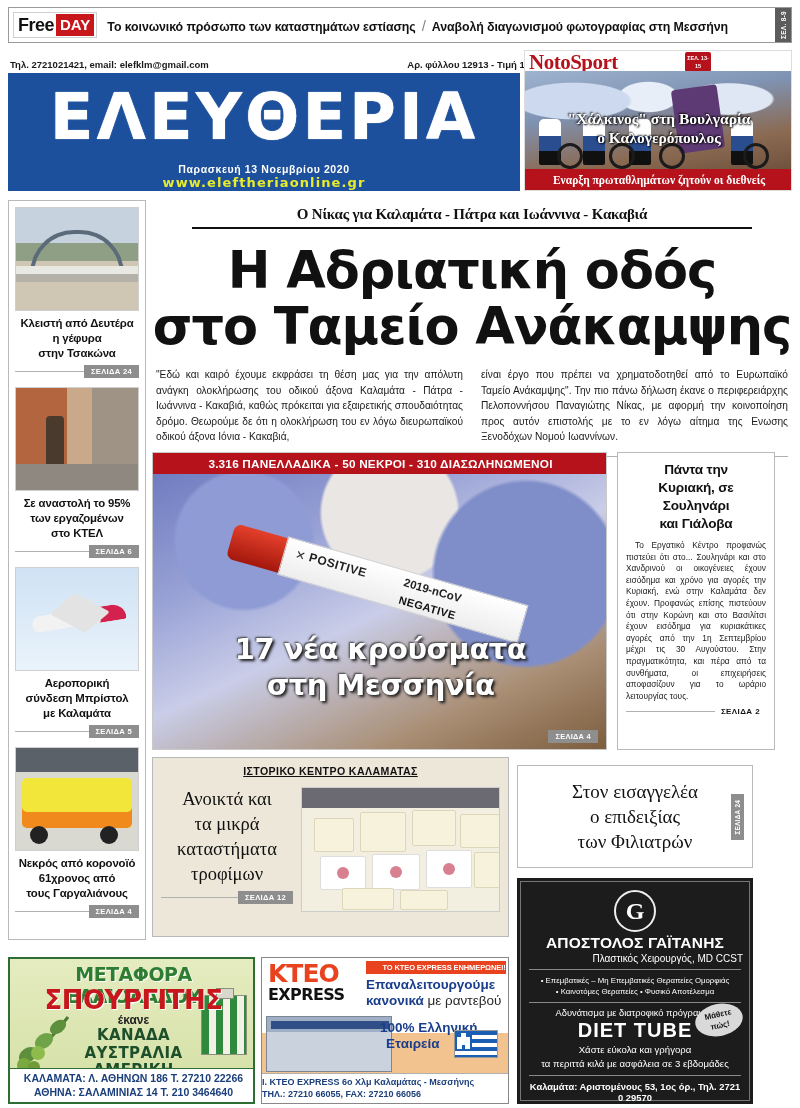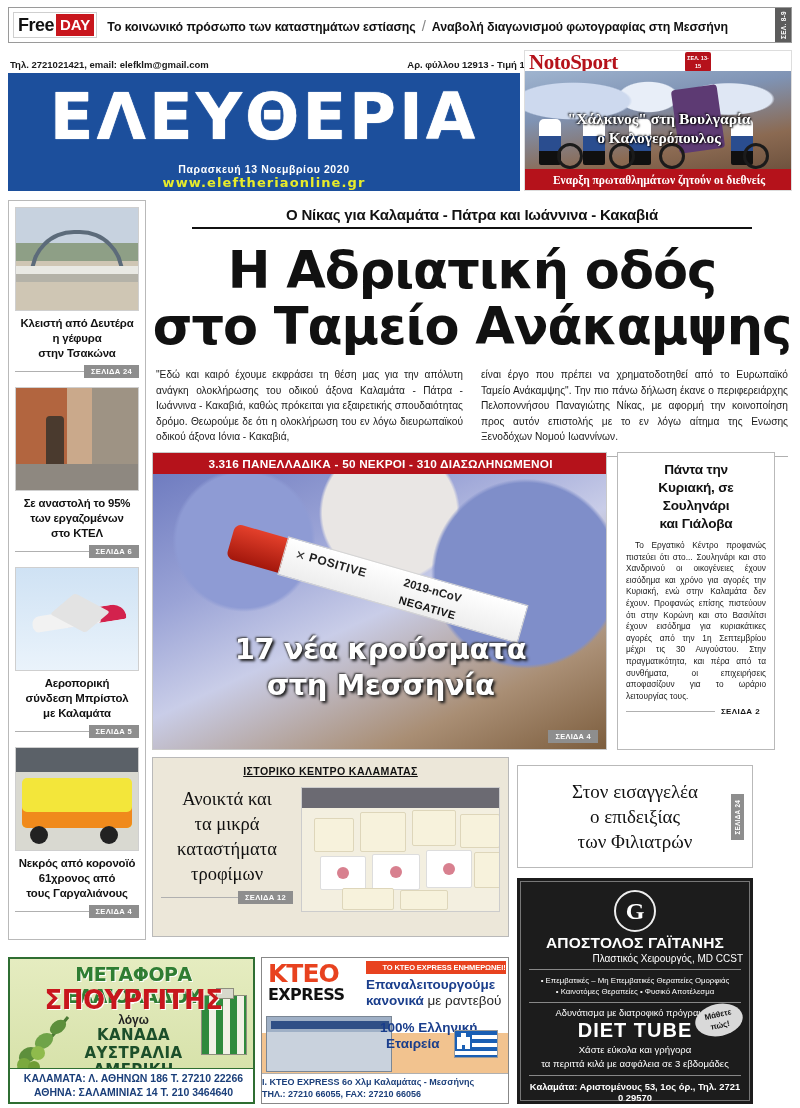--- a/index.html
+++ b/index.html
@@ -194,20 +194,21 @@
     content:""; position:absolute; left:14px; bottom:6px; width:18px; height:18px;
     background:#222; border-radius:50%; box-shadow:70px 0 0 #222;
   }
 
   
   .lead { position:absolute; left:152px; top:200px; width:640px; }
   .lead-kicker {
     text-align:center; font-size:15px; font-weight:bold; color:#111;
     padding-bottom:4px; border-bottom:2px solid #111; width:560px; margin:6px auto 11px;
     letter-spacing:-.2px;
+    font-family:Liberation Serif, serif;
   }
   .lead-head {
     text-align:center; font-size:51px; font-weight:bold; color:#111;
     line-height:56px; margin-top:14px; letter-spacing:-1px;
     font-family:"DejaVu Sans", sans-serif;
   }
   .lead-body {
     display:flex; gap:18px; margin-top:12px; padding:0 4px;
   }
   .lead-body p {
@@ -706,21 +707,21 @@
         <ellipse cx="32" cy="36" rx="10" ry="7" fill="#6fa348" transform="rotate(-35 32 36)"></ellipse>
         <ellipse cx="46" cy="22" rx="9" ry="6" fill="#5d8f3c" transform="rotate(-35 46 22)"></ellipse>
         <circle cx="12" cy="60" r="7" fill="#7aa93f"></circle>
         <circle cx="26" cy="48" r="7" fill="#8fbb4c"></circle>
         <circle cx="22" cy="62" r="6" fill="#6f9c36"></circle>
       </svg>
     </div>
     <div class="olive-can"></div>
     <div class="olive-l1">ΜΕΤΑΦΟΡΑ ΕΛΑΙΟΛΑΔΟΥ</div>
     <div class="olive-l2">ΣΠΟΥΡΓΙΤΗΣ</div>
-    <div class="olive-pros">λόγω</div>
+    <div class="olive-pros">έκανε</div>
     <div class="olive-dest">
       <div>ΚΑΝΑΔΑ</div>
       <div>ΑΥΣΤΡΑΛΙΑ</div>
       <div>ΑΜΕΡΙΚΗ</div>
       <div>ΕΥΡΩΠΗ</div>
     </div>
     <div class="olive-all">και ΣΕ ΟΛΗ ΤΗΝ ΕΛΛΑΔΑ</div>
     <div class="olive-addr">
       <div>ΚΑΛΑΜΑΤΑ: Λ. ΑΘΗΝΩΝ 186 Τ. 27210 22266</div>
       <div>ΑΘΗΝΑ: ΣΑΛΑΜΙΝΙΑΣ 14 Τ. 210 3464640</div>

